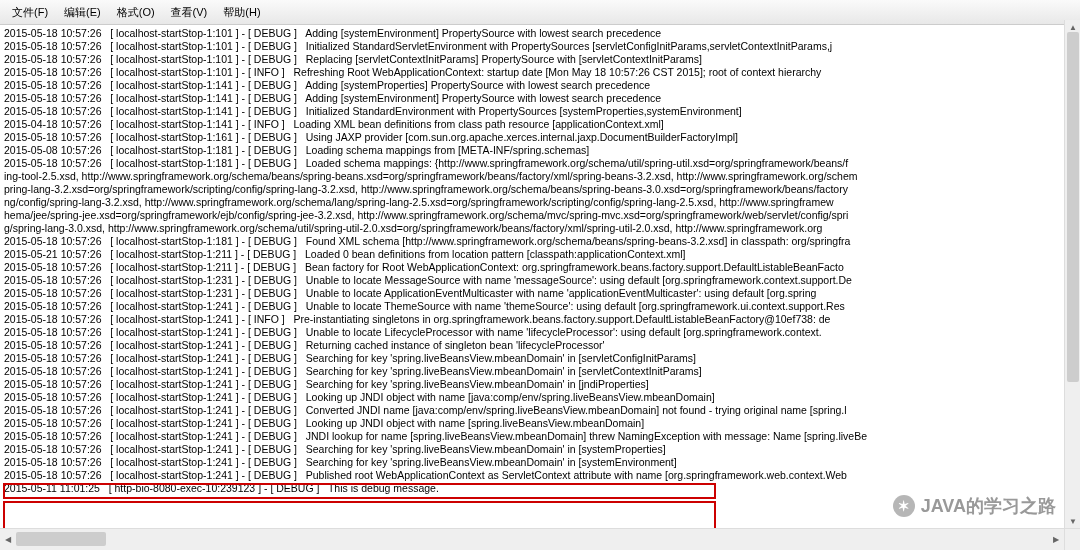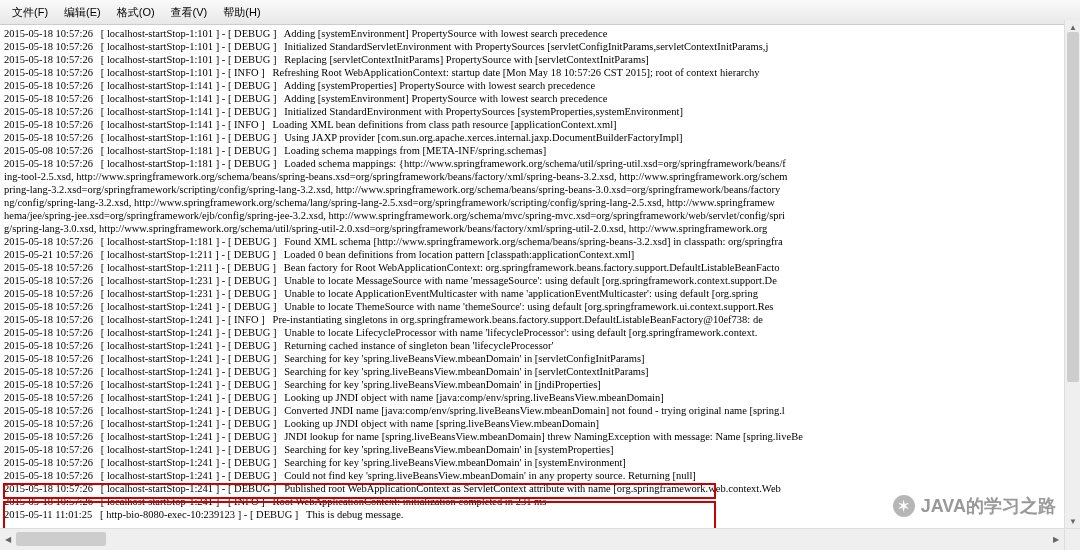--- a/index.html
+++ b/index.html
@@ -20,21 +20,21 @@
       align-items: center;
       padding: 12px 4px;
       font-size: 11px;
     }
     .menu-item {
       padding: 2px 8px;
       cursor: default;
     }
     .log-area {
       background: #fff;
-      font-family: Liberation Serif, serif;
+      font-family: Liberation Sans, sans-serif;
       font-size: 10.5px;
       line-height: 13px;
       padding: 2px 4px;
       white-space: nowrap;
       overflow: hidden;
       height: 505px;
       color: #000;
       position: relative;
     }
     .log-line { white-space: pre; }
@@ -136,21 +136,21 @@
 <div class="log-area" id="log-area">
   <div class="highlight-box1"></div>
   <div class="highlight-box2"></div>
 <div class="log-line">2015-05-18 10:57:26   [ localhost-startStop-1:101 ] - [ DEBUG ]   Adding [systemEnvironment] PropertySource with lowest search precedence</div>
     <div class="log-line">2015-05-18 10:57:26   [ localhost-startStop-1:101 ] - [ DEBUG ]   Initialized StandardServletEnvironment with PropertySources [servletConfigInitParams,servletContextInitParams,j</div>
     <div class="log-line">2015-05-18 10:57:26   [ localhost-startStop-1:101 ] - [ DEBUG ]   Replacing [servletContextInitParams] PropertySource with [servletContextInitParams]</div>
     <div class="log-line">2015-05-18 10:57:26   [ localhost-startStop-1:101 ] - [ INFO ]   Refreshing Root WebApplicationContext: startup date [Mon May 18 10:57:26 CST 2015]; root of context hierarchy</div>
     <div class="log-line">2015-05-18 10:57:26   [ localhost-startStop-1:141 ] - [ DEBUG ]   Adding [systemProperties] PropertySource with lowest search precedence</div>
     <div class="log-line">2015-05-18 10:57:26   [ localhost-startStop-1:141 ] - [ DEBUG ]   Adding [systemEnvironment] PropertySource with lowest search precedence</div>
     <div class="log-line">2015-05-18 10:57:26   [ localhost-startStop-1:141 ] - [ DEBUG ]   Initialized StandardEnvironment with PropertySources [systemProperties,systemEnvironment]</div>
-    <div class="log-line">2015-05-18 10:57:26   [ localhost-startStop-1:141 ] - [ INFO ]   Loading XML bean definitions from class path resource [applicationContext.xml]</div>
+    <div class="log-line">2015-04-18 10:57:26   [ localhost-startStop-1:141 ] - [ INFO ]   Loading XML bean definitions from class path resource [applicationContext.xml]</div>
     <div class="log-line">2015-05-18 10:57:26   [ localhost-startStop-1:161 ] - [ DEBUG ]   Using JAXP provider [com.sun.org.apache.xerces.internal.jaxp.DocumentBuilderFactoryImpl]</div>
     <div class="log-line">2015-05-08 10:57:26   [ localhost-startStop-1:181 ] - [ DEBUG ]   Loading schema mappings from [META-INF/spring.schemas]</div>
     <div class="log-line">2015-05-18 10:57:26   [ localhost-startStop-1:181 ] - [ DEBUG ]   Loaded schema mappings: {http://www.springframework.org/schema/util/spring-util.xsd=org/springframework/beans/f</div>
     <div class="log-line">ing-tool-2.5.xsd, http://www.springframework.org/schema/beans/spring-beans.xsd=org/springframework/beans/factory/xml/spring-beans-3.2.xsd, http://www.springframework.org/schem</div>
     <div class="log-line">pring-lang-3.2.xsd=org/springframework/scripting/config/spring-lang-3.2.xsd, http://www.springframework.org/schema/beans/spring-beans-3.0.xsd=org/springframework/beans/factory</div>
     <div class="log-line">ng/config/spring-lang-3.2.xsd, http://www.springframework.org/schema/lang/spring-lang-2.5.xsd=org/springframework/scripting/config/spring-lang-2.5.xsd, http://www.springframew</div>
     <div class="log-line">hema/jee/spring-jee.xsd=org/springframework/ejb/config/spring-jee-3.2.xsd, http://www.springframework.org/schema/mvc/spring-mvc.xsd=org/springframework/web/servlet/config/spri</div>
     <div class="log-line">g/spring-lang-3.0.xsd, http://www.springframework.org/schema/util/spring-util-2.0.xsd=org/springframework/beans/factory/xml/spring-util-2.0.xsd, http://www.springframework.org</div>
     <div class="log-line">2015-05-18 10:57:26   [ localhost-startStop-1:181 ] - [ DEBUG ]   Found XML schema [http://www.springframework.org/schema/beans/spring-beans-3.2.xsd] in classpath: org/springfra</div>
     <div class="log-line">2015-05-21 10:57:26   [ localhost-startStop-1:211 ] - [ DEBUG ]   Loaded 0 bean definitions from location pattern [classpath:applicationContext.xml]</div>
@@ -163,23 +163,21 @@
     <div class="log-line">2015-05-18 10:57:26   [ localhost-startStop-1:241 ] - [ DEBUG ]   Returning cached instance of singleton bean 'lifecycleProcessor'</div>
     <div class="log-line">2015-05-18 10:57:26   [ localhost-startStop-1:241 ] - [ DEBUG ]   Searching for key 'spring.liveBeansView.mbeanDomain' in [servletConfigInitParams]</div>
     <div class="log-line">2015-05-18 10:57:26   [ localhost-startStop-1:241 ] - [ DEBUG ]   Searching for key 'spring.liveBeansView.mbeanDomain' in [servletContextInitParams]</div>
     <div class="log-line">2015-05-18 10:57:26   [ localhost-startStop-1:241 ] - [ DEBUG ]   Searching for key 'spring.liveBeansView.mbeanDomain' in [jndiProperties]</div>
     <div class="log-line">2015-05-18 10:57:26   [ localhost-startStop-1:241 ] - [ DEBUG ]   Looking up JNDI object with name [java:comp/env/spring.liveBeansView.mbeanDomain]</div>
     <div class="log-line">2015-05-18 10:57:26   [ localhost-startStop-1:241 ] - [ DEBUG ]   Converted JNDI name [java:comp/env/spring.liveBeansView.mbeanDomain] not found - trying original name [spring.l</div>
     <div class="log-line">2015-05-18 10:57:26   [ localhost-startStop-1:241 ] - [ DEBUG ]   Looking up JNDI object with name [spring.liveBeansView.mbeanDomain]</div>
     <div class="log-line">2015-05-18 10:57:26   [ localhost-startStop-1:241 ] - [ DEBUG ]   JNDI lookup for name [spring.liveBeansView.mbeanDomain] threw NamingException with message: Name [spring.liveBe</div>
     <div class="log-line">2015-05-18 10:57:26   [ localhost-startStop-1:241 ] - [ DEBUG ]   Searching for key 'spring.liveBeansView.mbeanDomain' in [systemProperties]</div>
     <div class="log-line">2015-05-18 10:57:26   [ localhost-startStop-1:241 ] - [ DEBUG ]   Searching for key 'spring.liveBeansView.mbeanDomain' in [systemEnvironment]</div>
-    <div class="log-line">2015-05-18 10:57:26   [ localhost-startStop-1:241 ] - [ DEBUG ]   Could not find key 'spring.liveBeansView.mbeanDomain' in any property source. Returning [null]</div>
     <div class="log-line">2015-05-18 10:57:26   [ localhost-startStop-1:241 ] - [ DEBUG ]   Published root WebApplicationContext as ServletContext attribute with name [org.springframework.web.context.Web</div>
-    <div class="log-line">2015-05-18 10:57:26   [ localhost-startStop-1:241 ] - [ INFO ]   Root WebApplicationContext: initialization completed in 231 ms</div>
     <div class="log-line">2015-05-11 11:01:25   [ http-bio-8080-exec-10:239123 ] - [ DEBUG ]   This is debug message.</div>
   </div>
 
 <div class="watermark">
   <span class="watermark-icon">✶</span>
   <span>JAVA的学习之路</span>
 </div>
 
 <div class="scrollbar-vertical">
   <div class="scroll-arrow" style="top:0;left:1px;">▲</div>

